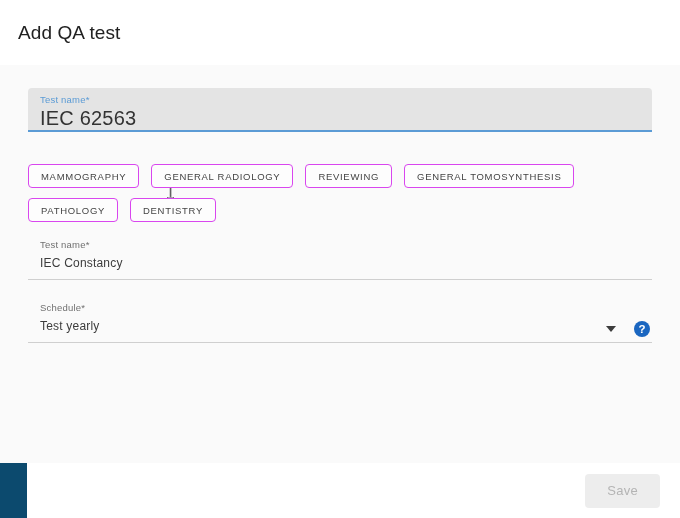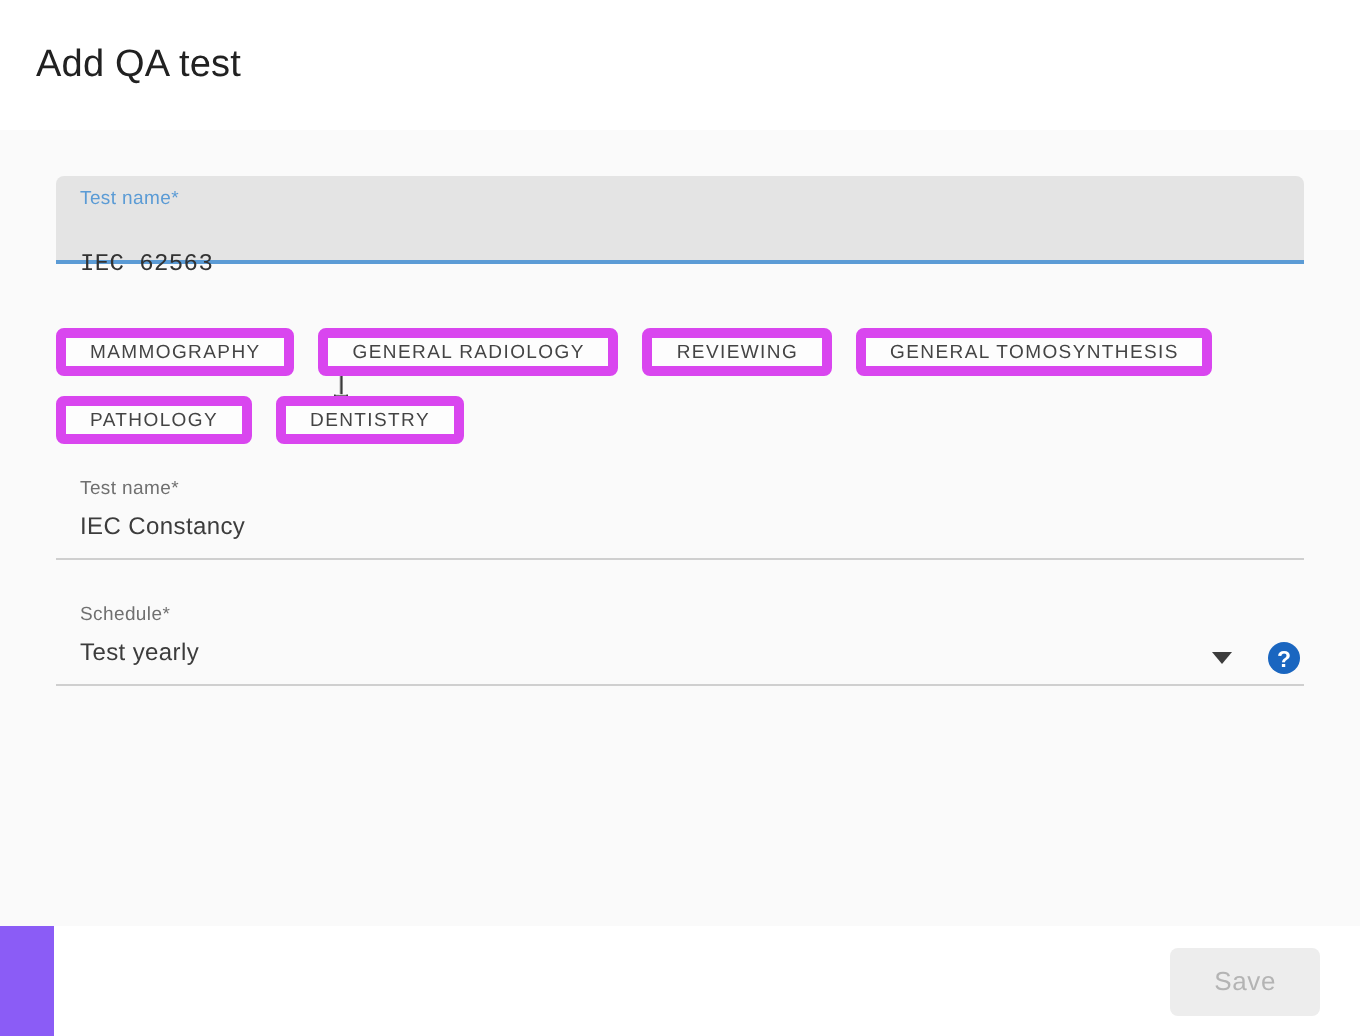--- a/index.html
+++ b/index.html
@@ -13,21 +13,21 @@
     font-family: "Liberation Sans", sans-serif;
     background: #ffffff;
     color: #202124;
     -webkit-font-smoothing: antialiased;
   }
 
   .dialog {
     position: relative;
     width: 680px;
     height: 518px;
-    background: #8b5cf6;
+    background: #0c4a6e;
     display: flex;
     flex-direction: column;
   }
 
   
   .dialog-header {
     height: 65px;
     background: #ffffff;
     flex: 0 0 65px;
     display: flex;
@@ -66,27 +66,26 @@
     border-bottom: 2px solid #5b9bd5;
   }
   .field-filled .field-label {
     font-size: 9.5px;
     color: #5b9bd5;
     letter-spacing: 0.2px;
     line-height: 12px;
     display: block;
   }
   .field-filled .field-value {
-    font-size: 12px;
+    font-size: 20px;
     color: #333333;
     letter-spacing: 0.2px;
     line-height: 22px;
     display: block;
-    margin-top: 15px;
-    font-family: Liberation Mono, monospace;
+    margin-top: 1px;
   }
 
   
   .ibeam {
     position: absolute;
     left: 166px;
     top: 112px;
     width: 9px;
     height: 22px;
     pointer-events: none;
@@ -97,21 +96,21 @@
     position: absolute;
     left: 28px;
     top: 99px;
     width: 628px;
     display: flex;
     flex-wrap: wrap;
     gap: 10px 12px;
   }
   .chip {
     height: 24px;
-    border: 5px solid #d946ef;
+    border: 1px solid #d946ef;
     background: #fdfdfd;
     border-radius: 4px;
     display: inline-flex;
     align-items: center;
     padding: 0 12px;
     font-size: 9.5px;
     letter-spacing: 0.7px;
     color: #444444;
     box-sizing: border-box;
     white-space: nowrap;

